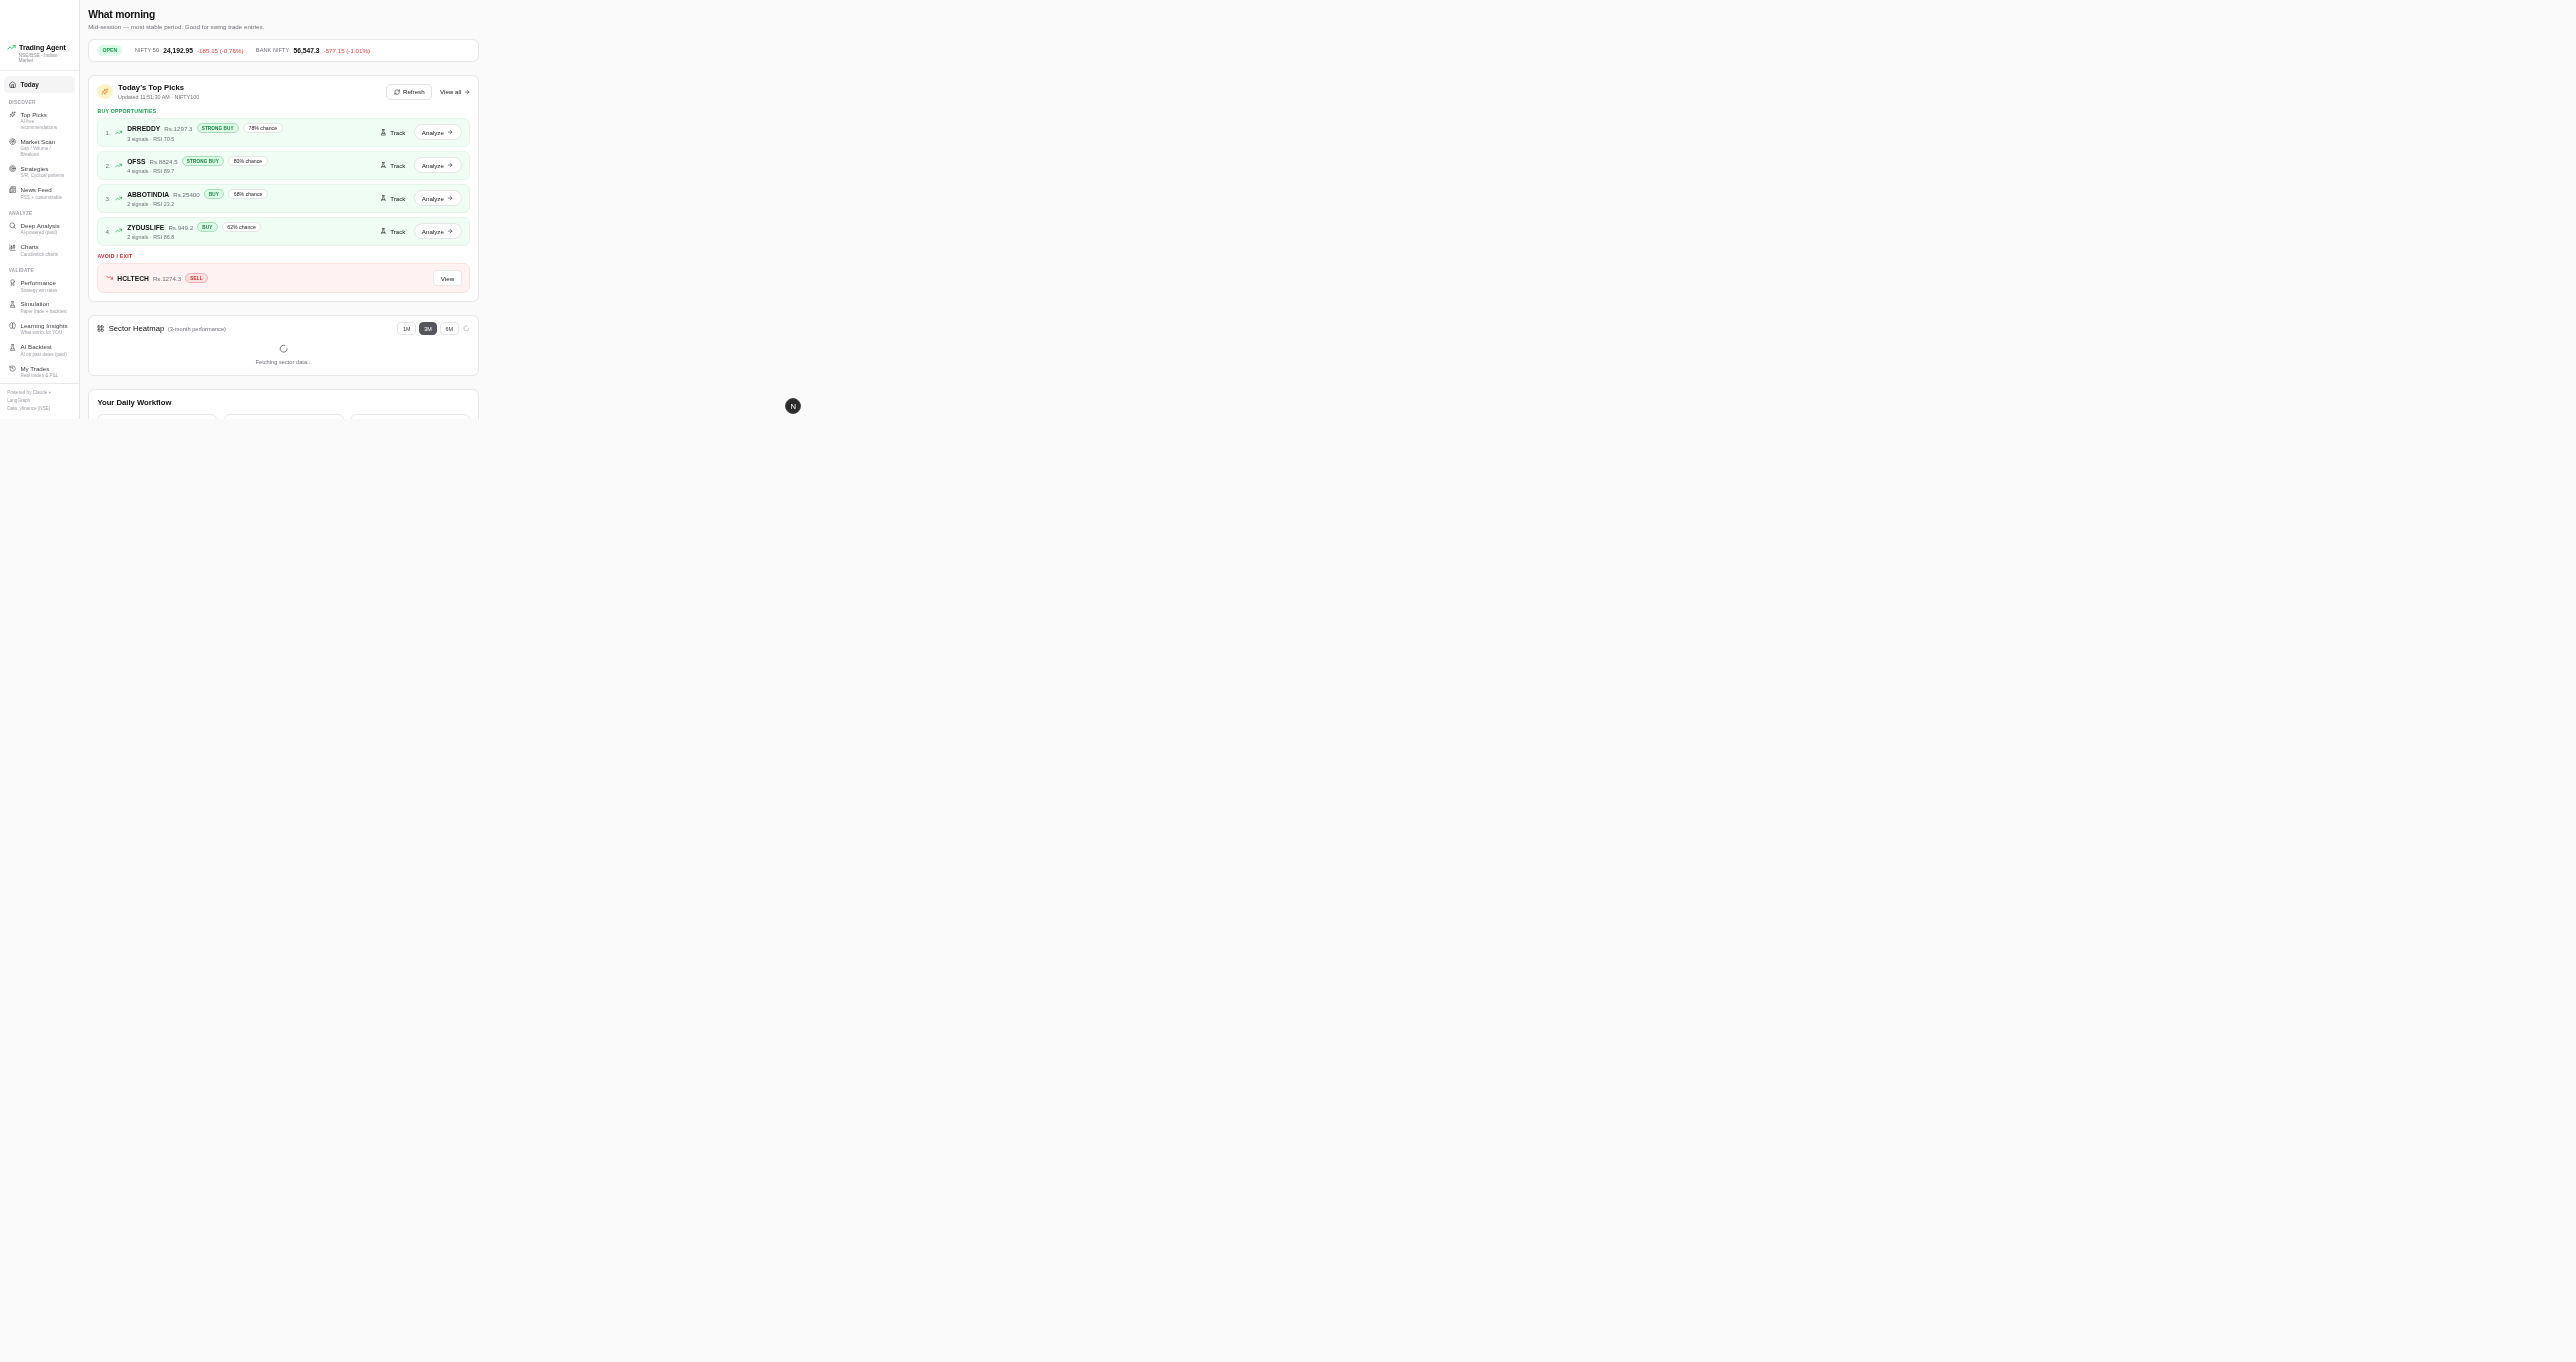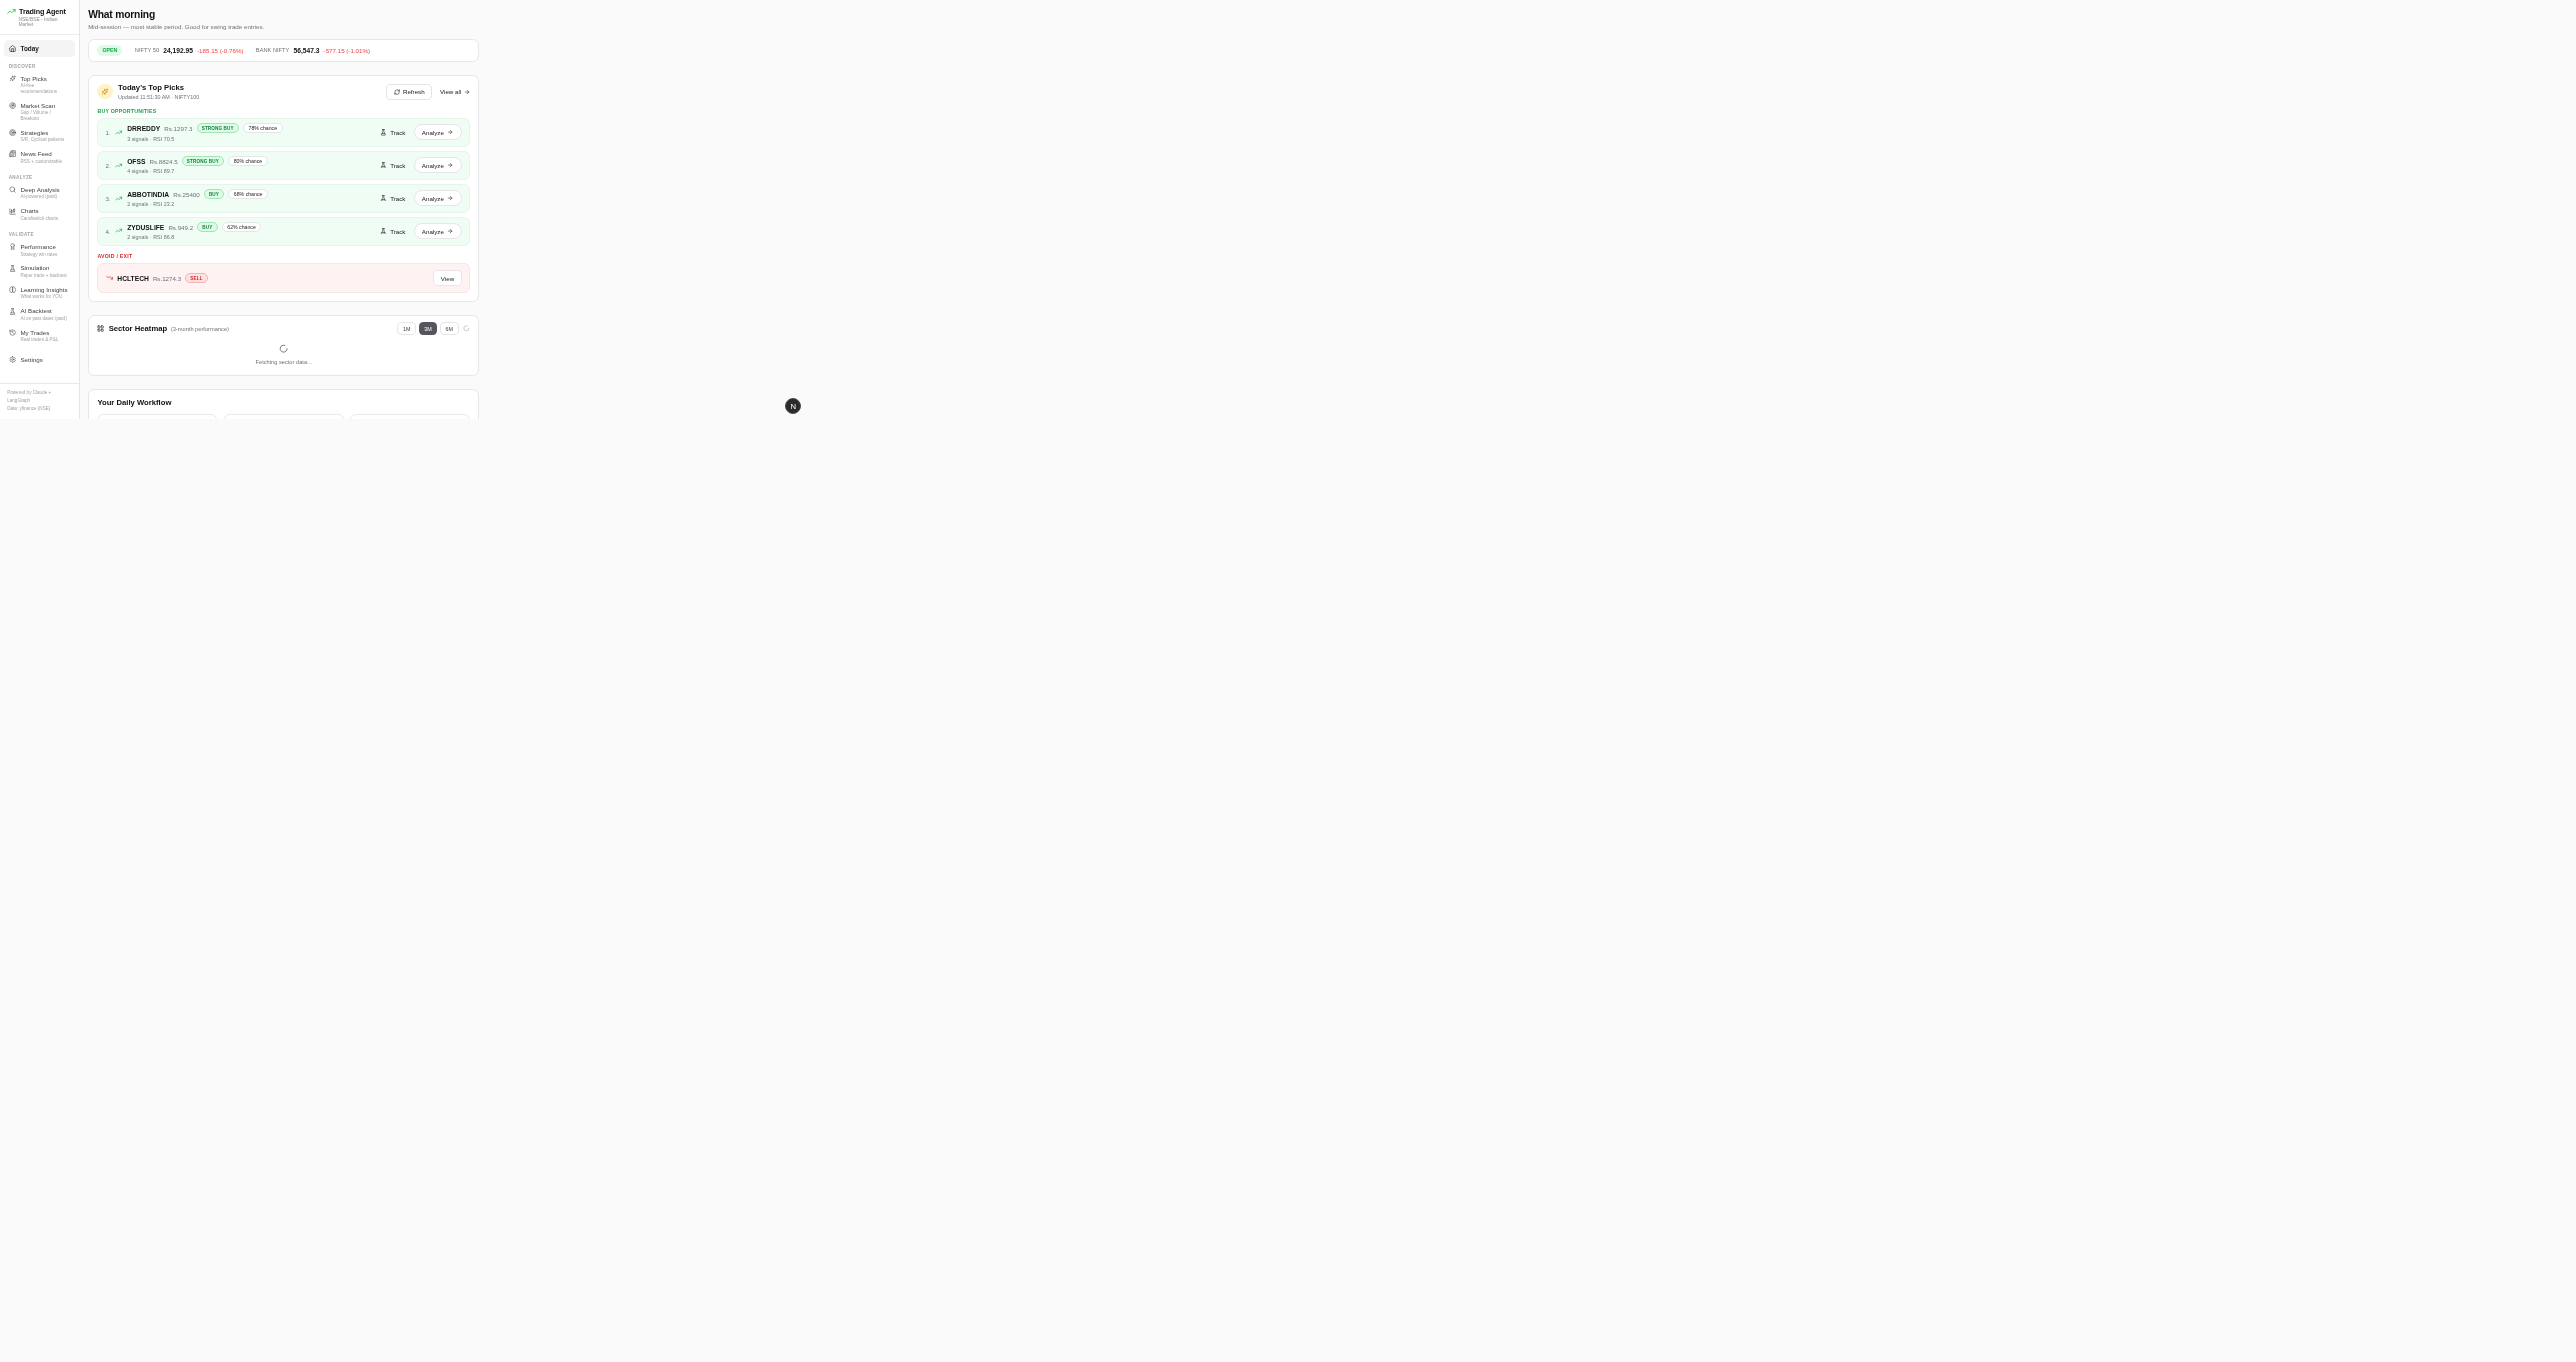--- a/index.html
+++ b/index.html
@@ -11,21 +11,21 @@
     -webkit-font-smoothing:antialiased;
   }
   svg { display:block; }
 
   
   .sidebar {
     position:absolute; left:0; top:0; bottom:0; width:80px;
     background:#fff; border-right:0.5px solid #e5e5e7;
     display:flex; flex-direction:column;
   }
-  .sb-header { padding:6.7px 7.2px 7.2px; border-bottom:0.5px solid #ededef; }
+  .sb-header { padding:6.7px 7.2px 7.2px; border-bottom:0.5px solid #ededef;margin-top:36px; }
   .sb-brand { display:flex; align-items:center; gap:3.1px; }
   .sb-title { font-size:7.2px; font-weight:700; color:#111113; letter-spacing:-0.1px; }
   .sb-sub { font-size:4.9px; color:#8e8e96; margin-top:1.5px; padding-left:11.3px; }
   .sb-nav { padding:4.6px 4.1px 0; flex:1 1 auto; overflow:hidden; }
   .nav-item {
     display:flex; align-items:flex-start; gap:4.6px;
     padding:3.6px 4.6px; border-radius:4.6px; cursor:pointer; text-decoration:none;
   }
   .nav-item.active { background:#f4f4f5; align-items:center; padding:4.6px 4.6px; }
   .nav-item .nav-ic { color:#52525b; flex:0 0 auto; margin-top:0.5px; }
@@ -117,21 +117,21 @@
   }
   .btn-view {
     font-size:6.2px; font-weight:500; color:#18181b; background:#fff;
     border:0.5px solid #e6e6e9; border-radius:4.6px; padding:3.6px 6.7px; cursor:pointer; margin-left:auto;
   }
 
   
   .sh { padding:6.2px 8.2px 7.2px; }
   .sh-head { display:flex; align-items:center; }
   .sh-grid-ic { color:#18181b; margin-right:4.1px; }
-  .sh-title { font-size:7.7px; font-weight:700; color:#111113; }
+  .sh-title { font-size:7.7px; font-weight:400; color:#111113; }
   .sh-sub { font-size:5.7px; color:#71717a; margin-left:3.6px; }
   .sh-ranges { margin-left:auto; display:flex; align-items:center; gap:2.6px; }
   .btn-range {
     font-size:5.4px; padding:2.6px 4.6px; border-radius:4.1px; cursor:pointer;
     background:#fff; border:0.5px solid #e6e6e9; color:#3f3f46; font-weight:500;
   }
   .btn-range.active { background:#55555e; border-color:#55555e; color:#fff; }
   .sh-spin-sm { color:#9f9fa6; margin-left:2.1px; }
   .sh-body { display:flex; flex-direction:column; align-items:center; padding:8.8px 0 3.1px; }
   .sh-loading-txt { font-size:5.7px; color:#71717a; margin-top:5.7px; }

